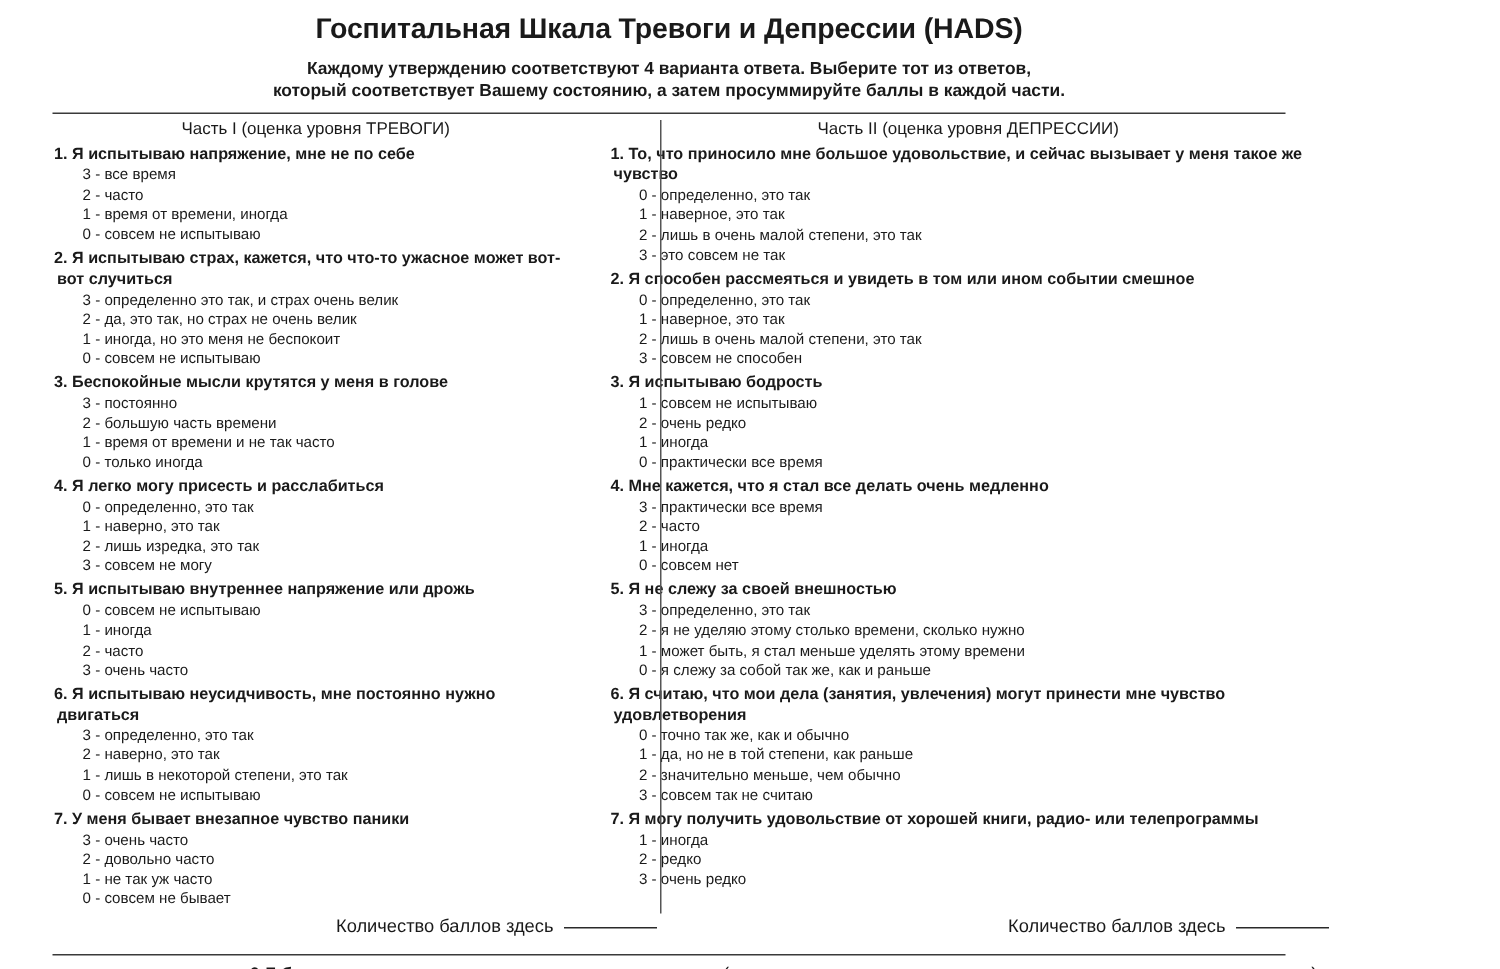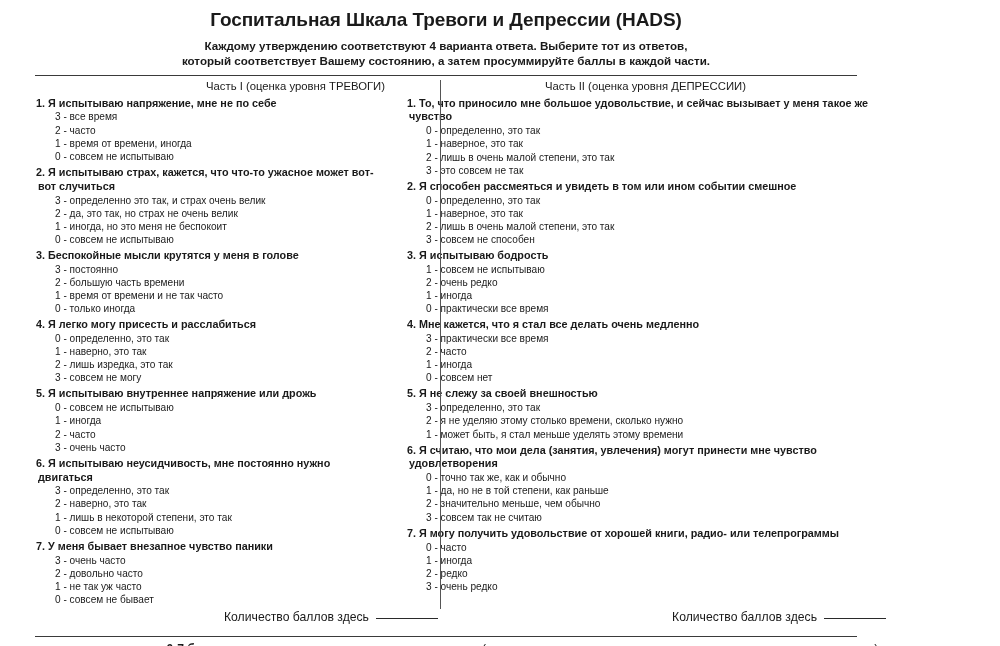--- a/index.html
+++ b/index.html
@@ -72,21 +72,21 @@
   }
   .divider {
     position: absolute;
     left: 440px;
     top: 0;
     bottom: 0;
     width: 0;
     border-left: 1.2px solid #555;
   }
   .part-head {
-    text-align: right;
+    text-align: center;
     font-size: 11.3px;
     font-weight: normal;
     margin: 0 0 3px 0;
     line-height: 1.2;
   }
   .col-right .part-head {
     text-align: center;
     padding-left: 0;
   }
   .q {
@@ -285,35 +285,35 @@
               <li>1 - иногда</li>
               <li>0 - совсем нет</li>
             </ul>
           </div>
           <div class="q">
             <div class="q-text">5. Я не слежу за своей внешностью</div>
             <ul class="q-opts">
               <li>3 - определенно, это так</li>
               <li>2 - я не уделяю этому столько времени, сколько нужно</li>
               <li>1 - может быть, я стал меньше уделять этому времени</li>
+              <li>0 - я слежу за собой так же, как и раньше</li>
             </ul>
           </div>
           <div class="q">
             <div class="q-text">6. Я считаю, что мои дела (занятия, увлечения) могут принести мне чувство удовлетворения</div>
             <ul class="q-opts">
               <li>0 - точно так же, как и обычно</li>
               <li>1 - да, но не в той степени, как раньше</li>
               <li>2 - значительно меньше, чем обычно</li>
               <li>3 - совсем так не считаю</li>
             </ul>
           </div>
           <div class="q">
             <div class="q-text">7. Я могу получить удовольствие от хорошей книги, радио- или телепрограммы</div>
             <ul class="q-opts">
-              <li>0 - часто</li>
               <li>1 - иногда</li>
               <li>2 - редко</li>
               <li>3 - очень редко</li>
             </ul>
           </div>
         </div>
     </div>
   </div>
 
   <div class="score-row">

